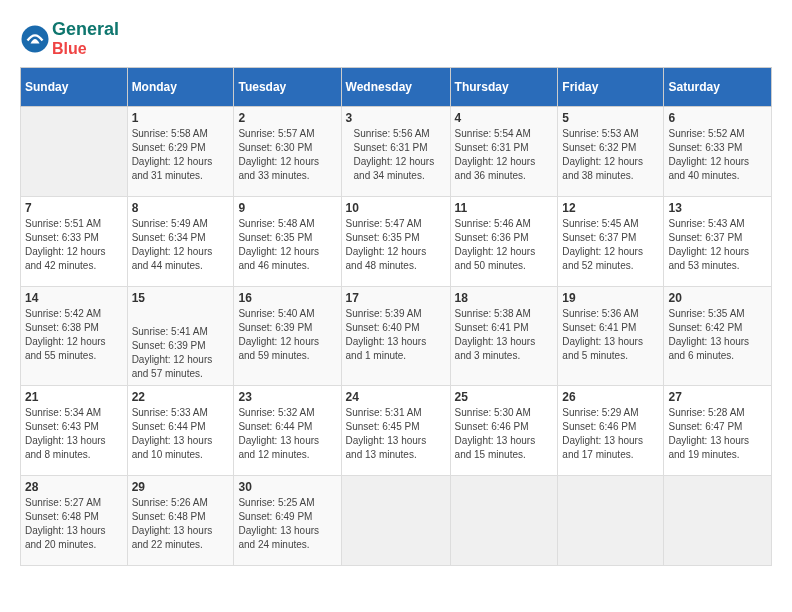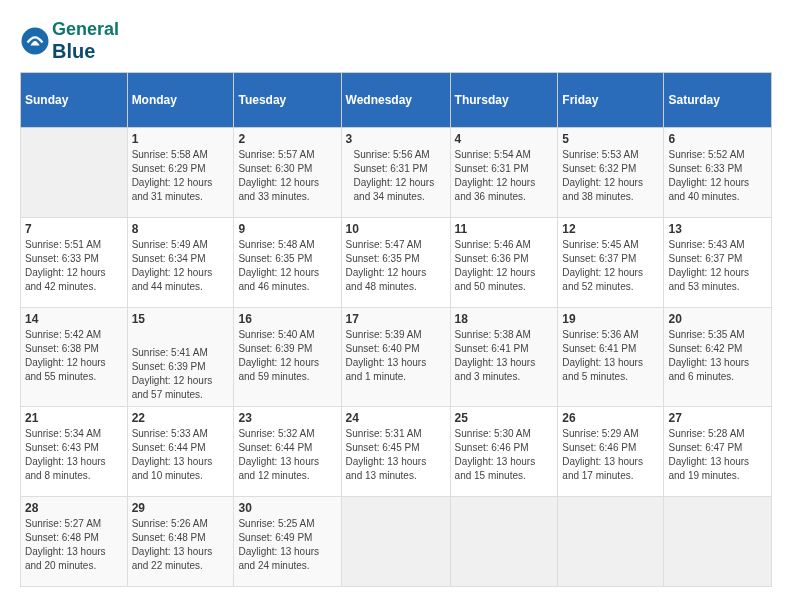--- a/index.html
+++ b/index.html
@@ -24,23 +24,23 @@
       display: flex;
       flex-direction: column;
       line-height: 1.1;
     }
     .logo-general {
       font-size: 18px;
       font-weight: bold;
       color: #0f766e;
     }
     .logo-blue {
-      font-size: 20px;
-      font-weight: bold;
-      color: #0c4a6e;
+      font-size: 16px;
+      font-weight: bold;
+      color: #ef4444;
     }
     .logo-icon {
       width: 30px;
       height: 30px;
       margin-right: 2px;
     }
     .title-section {
       text-align: right;
     }
     .month-title {
@@ -53,21 +53,21 @@
       color: #555;
     }
     table {
       width: 100%;
       border-collapse: collapse;
       font-size: 11px;
     }
     thead tr th {
       background-color: #2a6cba;
       color: #fff;
-      padding: 20px 4px;
+      padding: 12px 4px;
       text-align: left;
       font-size: 12px;
       font-weight: bold;
       border: 1px solid #ccc;
     }
     tbody tr td {
       vertical-align: top;
       padding: 4px 4px;
       border: 1px solid #ddd;
       min-height: 80px;

